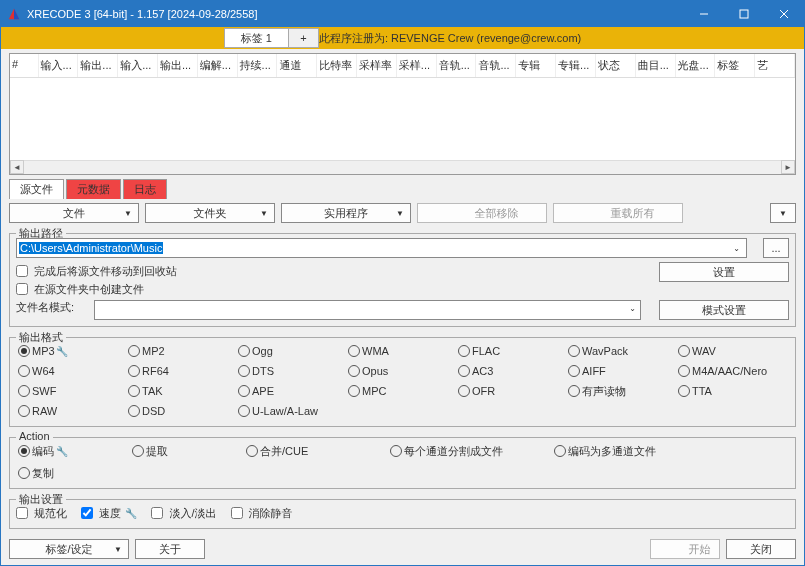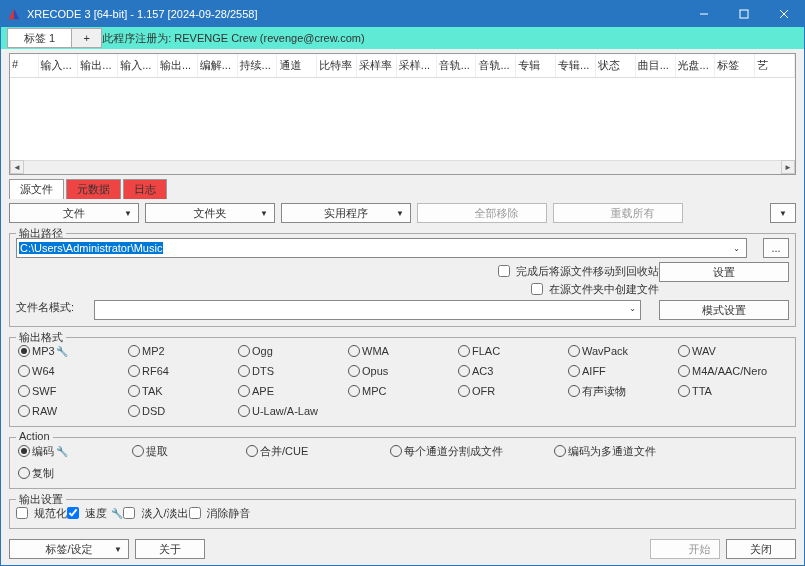--- a/index.html
+++ b/index.html
@@ -4,21 +4,21 @@
 <style>
 * { box-sizing: border-box; }
 body { margin: 0; font-family: "Microsoft YaHei", "Segoe UI", Arial, sans-serif; font-size: 11px; background: #fff; color: #333; }
 .window { width: 805px; height: 566px; border: 1px solid #2876c2; display: flex; flex-direction: column; background: #f0f0f0; }
 .titlebar { background: #2876c2; color: #fff; height: 26px; display: flex; align-items: center; padding: 0 0 0 6px; }
 .titlebar-icon { width: 14px; height: 14px; margin-right: 6px; }
 .titlebar-text { flex: 1; font-size: 11px; }
 .titlebar-btns { display: flex; }
 .titlebar-btn { width: 40px; height: 26px; display: flex; align-items: center; justify-content: center; cursor: pointer; }
 
-.reg-row { display: flex; align-items: center; background: #5eead4; height: 22px; padding: 0 6px; justify-content: flex-start; }
+.reg-row { display: flex; align-items: center; background: #eab308; height: 22px; padding: 0 6px; justify-content: center; }
 .tabs-top { display: flex; }
 .tab-top { height: 20px; padding: 2px 16px; background: #fff; border: 1px solid #aaa; display: flex; align-items: center; font-size: 11px; }
 .tab-plus { height: 20px; width: 30px; border: 1px solid #aaa; border-left: none; display: flex; align-items: center; justify-content: center; background: #f0f0f0; cursor: pointer;}
 
 .content { flex: 1; background: #f0f0f0; padding: 4px 8px 6px 8px; display: flex; flex-direction: column; gap: 4px; overflow: hidden;}
 
 .grid-wrap { background: #fff; border: 1px solid #999; height: 122px; display:flex; flex-direction:column;}
 .grid-head { display: flex; font-size: 11px; border-bottom: 1px solid #ddd; }
 .grid-head div { padding: 4px 2px; border-right: 1px solid #eee; white-space: nowrap; overflow: hidden; text-overflow: ellipsis; }
 .grid-body { flex:1; }
@@ -43,33 +43,33 @@
 
 .fieldset { border:1px solid #aaa; padding: 4px 6px 6px 6px; position:relative; margin-top:6px;}
 .fieldset-label { position:absolute; top:-8px; left:6px; background:#f0f0f0; padding:0 3px; font-size:11px;}
 
 .path-row { display:flex; gap:16px;justify-content:flex-end;}
 .path-input { flex:1; border:1px solid #888; height:20px; background:#fff; position:relative; display:flex; align-items:center; padding:0 2px;}
 .path-input .sel { background:#0078d7; color:#fff; padding:0 1px;}
 .path-input .carret{ margin-left:auto; font-size:8px; padding:0 4px;}
 .sq-btn { width:26px; border:1px solid #888; background:#fdfdfd; display:flex; align-items:center; justify-content:center; cursor:pointer; height:20px;}
 
-.checkbox-row { display:flex; align-items:center; gap:4px; height:18px;justify-content:flex-end;}
+.checkbox-row { display:flex; align-items:center; gap:4px; height:18px;}
 input[type=checkbox]{ margin:0 2px 0 0; width:12px; height:12px;}
 
 .pattern-row{ display:flex; align-items:flex-start; gap:18px;}
 .pattern-label{ width:auto; padding-right:2px;}
 .pattern-input{ flex:1; border:1px solid #888; height:20px; background:#fff; position:relative;}
 .pattern-input .carret{position:absolute; right:4px; top:3px; font-size:8px;}
 .format-cell{ display:flex; align-items:center; gap:2px; height:18px; padding-left:2px;}
 .radio { width:12px; height:12px; border:1px solid #555; border-radius:50%; display:inline-flex; align-items:center; justify-content:center;}
 .radio.checked::after{ content:''; width:6px; height:6px; background:#333; border-radius:50%;}
 .wrench{ font-size:10px;}
 
-.out-row{ display:flex; align-items:center;}
+.out-row{ display:flex; gap:14px; align-items:center;}
 
 .bottom-bar{ display:flex; gap:6px; padding: 4px 8px 6px 8px; background:#f0f0f0; align-items:center;}
 .spacer{flex:1;}
 </style>
 </head>
 <body>
 
 <div class="window">
 
   <div class="titlebar">

